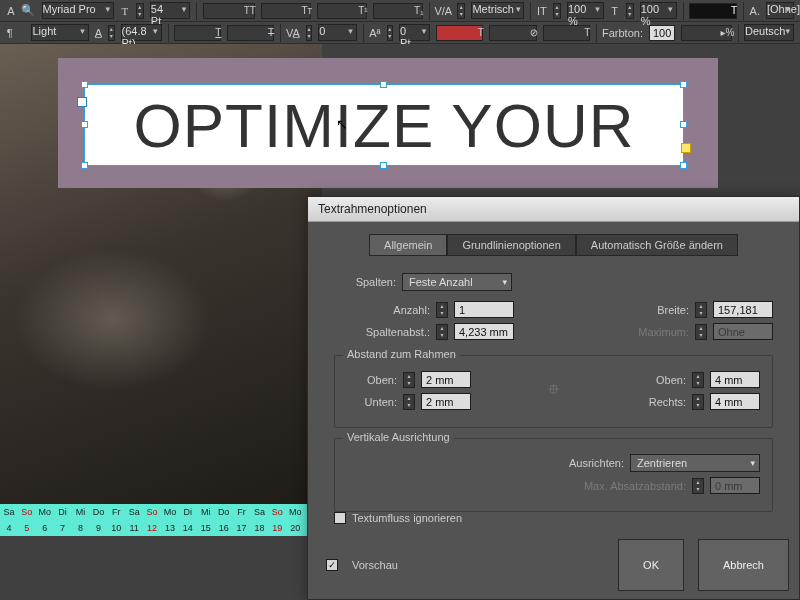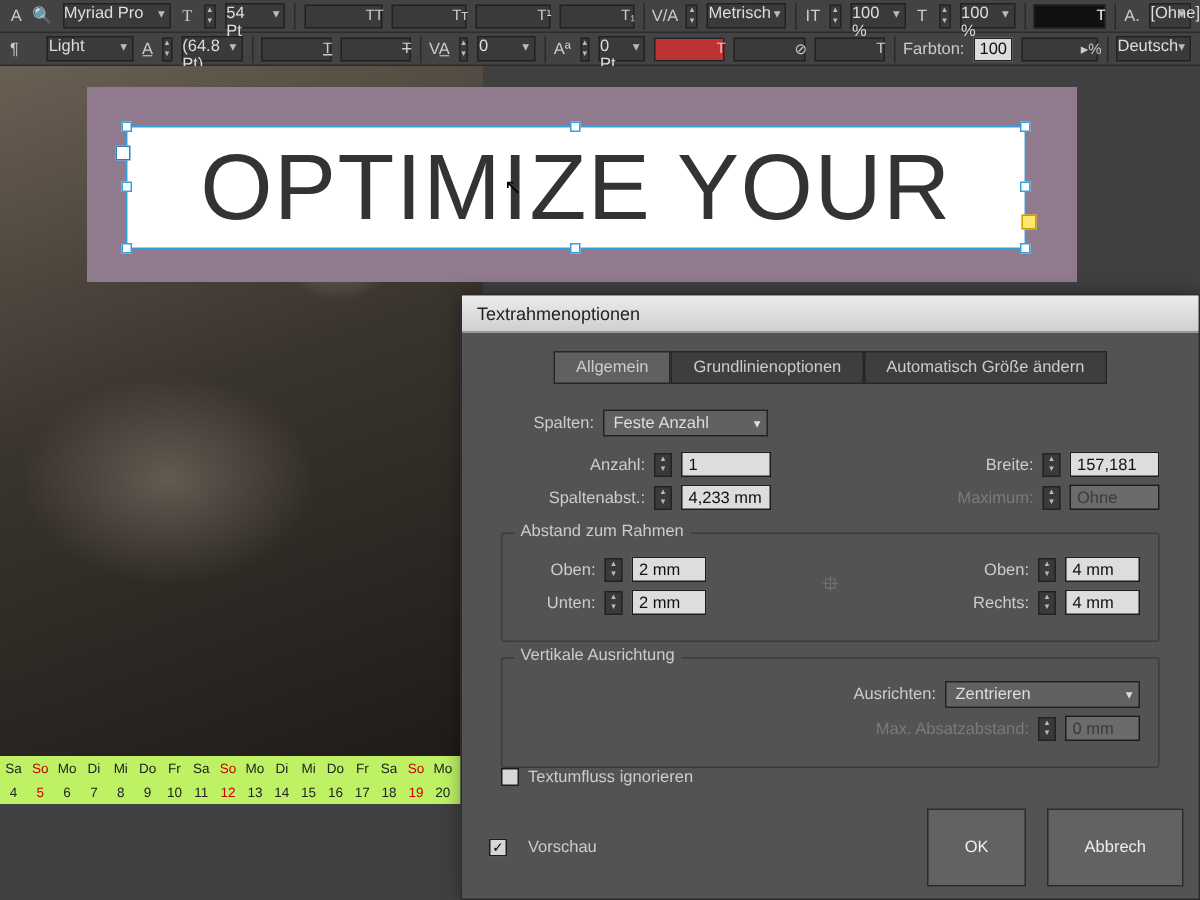--- a/index.html
+++ b/index.html
@@ -28,21 +28,21 @@
 .textframe .txt { font-family: "Myriad Pro","Segoe UI",sans-serif; font-weight: 300; font-size: 62px; color: #333; letter-spacing: 1px; white-space: nowrap; }
 .handle { position: absolute; width: 7px; height: 7px; background: #fff; border: 1px solid #35a0e0; }
 .handle.tl{left:-4px;top:-4px}.handle.tr{right:-4px;top:-4px}.handle.bl{left:-4px;bottom:-4px}.handle.br{right:-4px;bottom:-4px}
 .handle.tm{left:50%;top:-4px;margin-left:-4px}.handle.bm{left:50%;bottom:-4px;margin-left:-4px}
 .handle.ml{left:-4px;top:50%;margin-top:-4px}.handle.mr{right:-4px;top:50%;margin-top:-4px}
 .port-in{position:absolute;left:-8px;top:12px;width:10px;height:10px;border:1px solid #2a7fbf;background:#fff}
 .port-out{position:absolute;right:-8px;bottom:12px;width:10px;height:10px;border:1px solid #caa000;background:#ffe76b}
 .cursor { position: absolute; left: 336px; top: 72px; font-size: 14px; color: #000; pointer-events:none; }
 
 
-.calwrap { position: absolute; left: 0; top: 460px; width: 322px; background: #bef264; color: #222; }
+.calwrap { position: absolute; left: 0; top: 460px; width: 322px; background: #5eead4; color: #222; }
 .calhead { display: flex; }
 .calhead span, .calrow span { flex: 1; text-align: center; font-size: 9px; padding: 3px 0; }
 .calrow { display: flex; }
 .sun { color: #c00; }
 
 
 .dialog { position: absolute; left: 307px; top: 196px; width: 493px; height: 404px; background: #535353; border: 1px solid #2b2b2b; box-shadow: 0 0 12px rgba(0,0,0,.4); }
 .titlebar { background: linear-gradient(#ececec,#cfcfcf); color: #222; padding: 5px 10px; font-size: 12px; border-bottom: 1px solid #999; }
 .tabs { display: flex; justify-content: center; gap: 0; margin-top: 12px; }
 .tab { background: #3e3e3e; border: 1px solid #262626; padding: 4px 14px; font-size: 11px; color: #ccc; }

